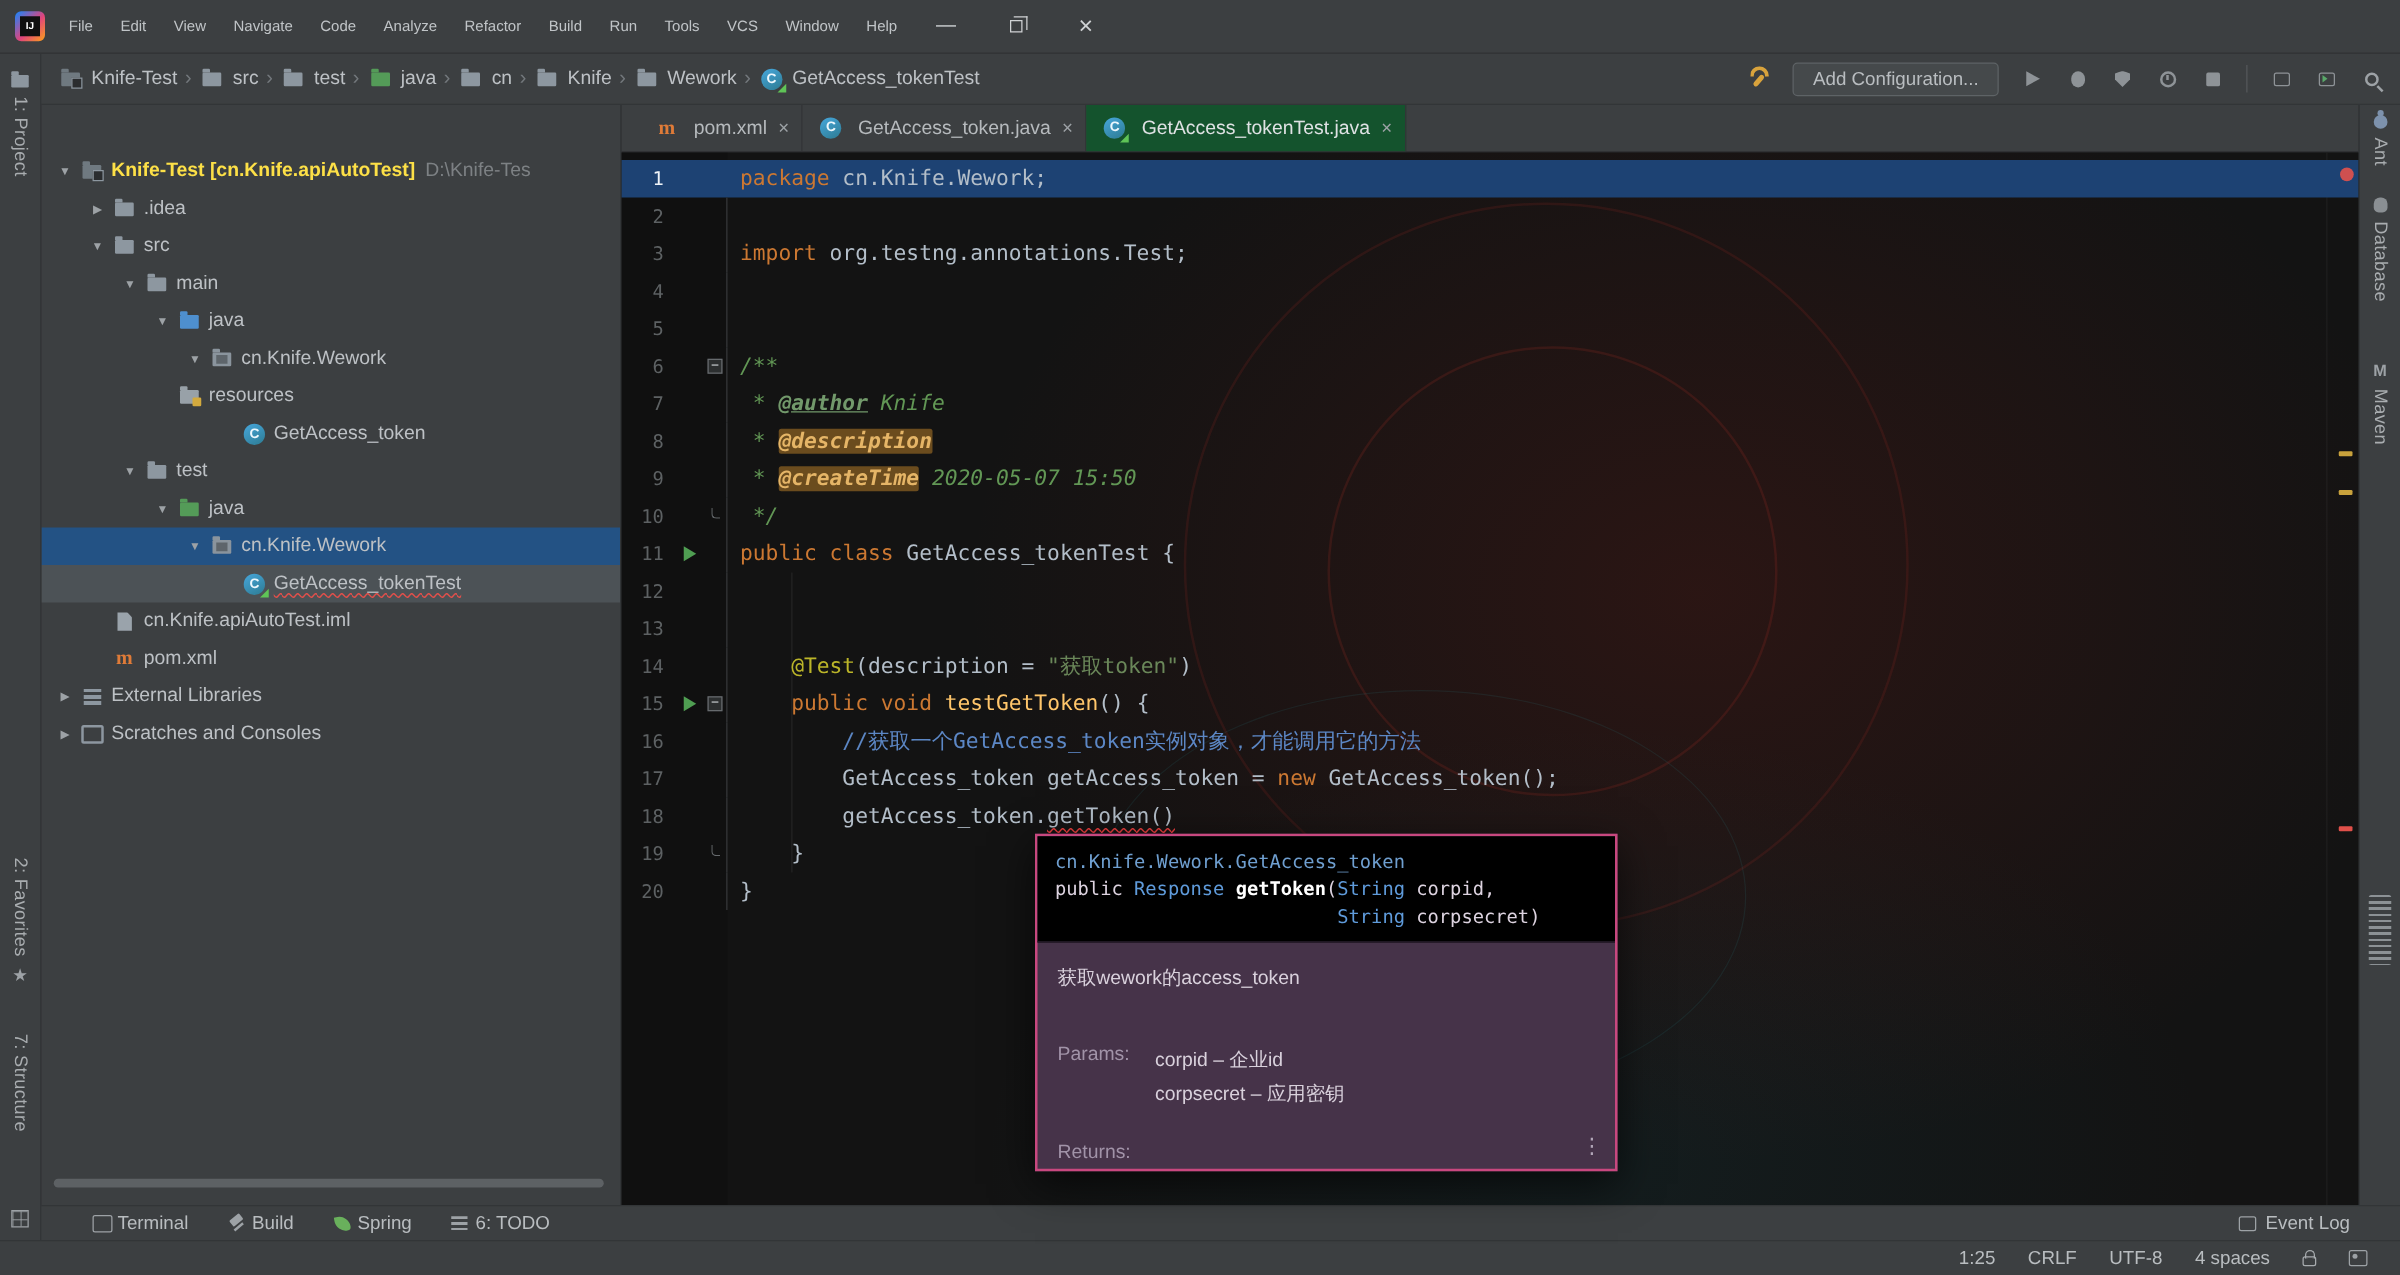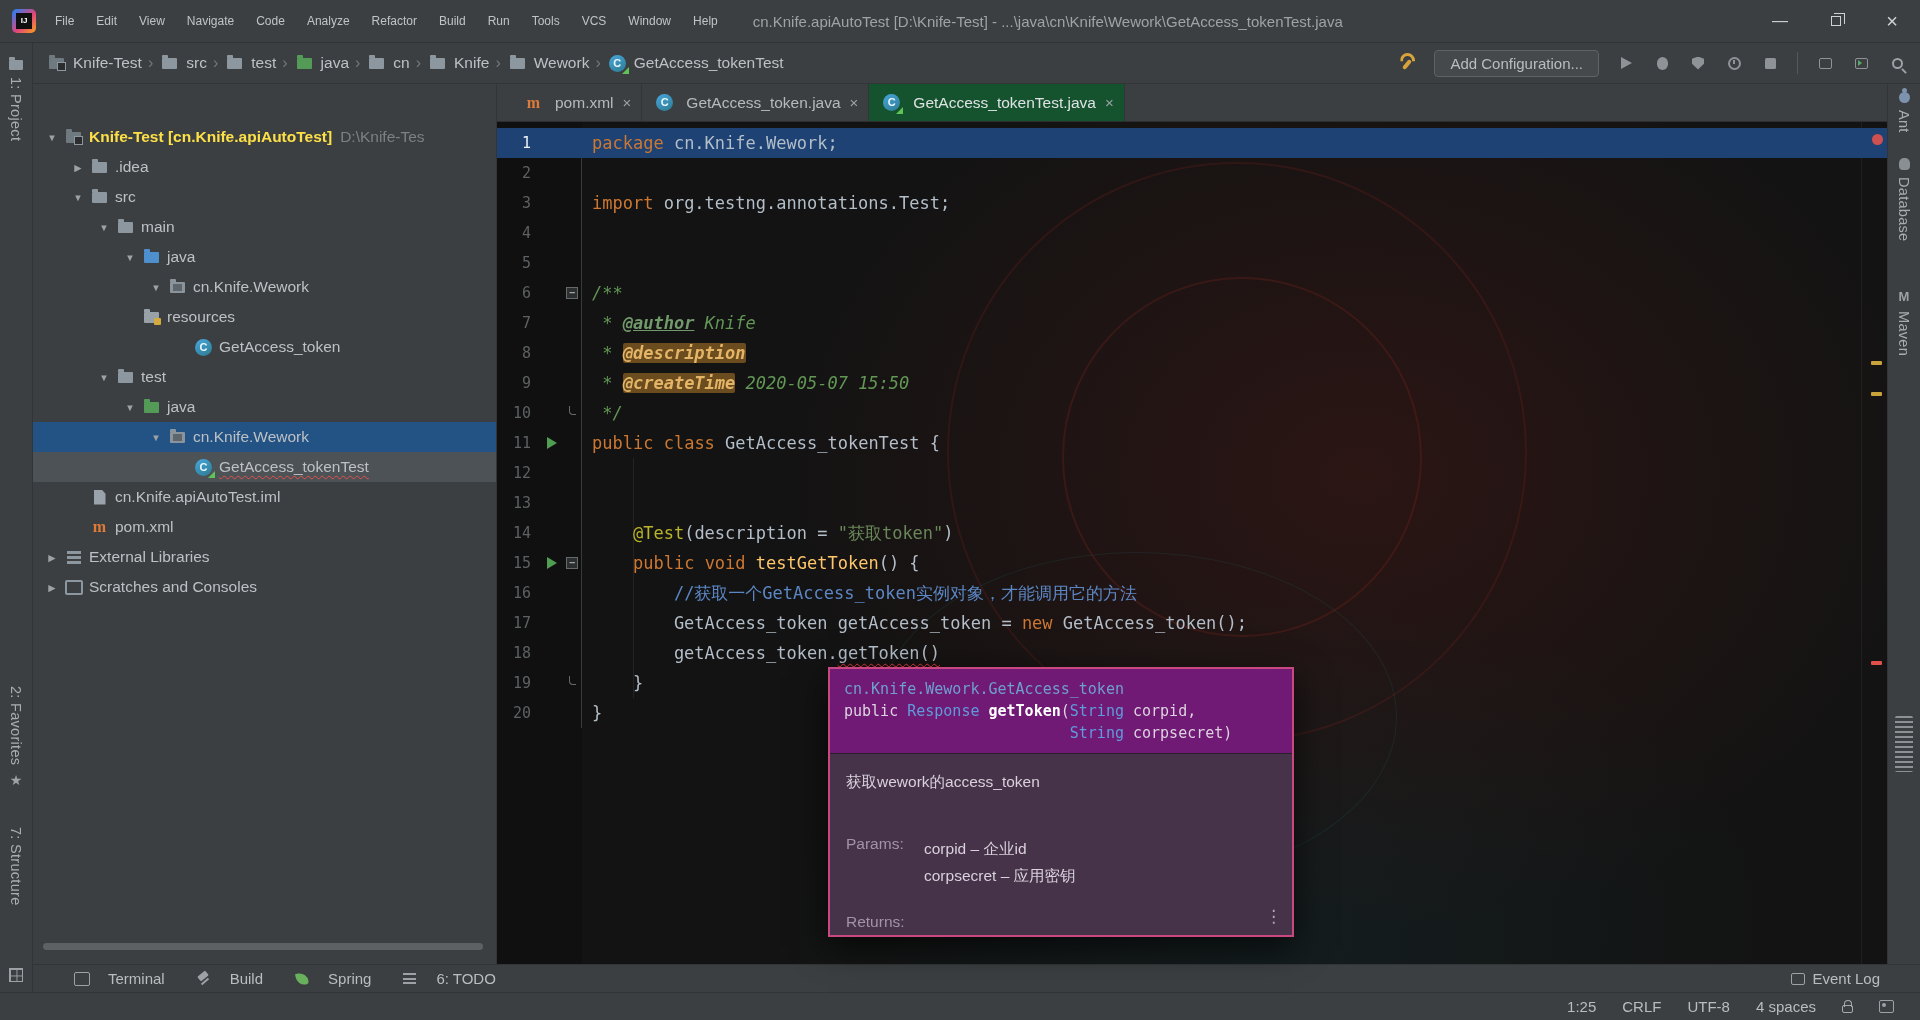--- a/index.html
+++ b/index.html
@@ -131,37 +131,37 @@
   .sg-a{color:#bbb529}
   .sg-m{color:#ffc66b}
   .sg-cb{color:#5c87c5}
   .sg-e{color:#b3bec9;text-decoration:underline wavy #f23f3f 1px;text-underline-offset:4px}
   
   .stripe-mark{position:absolute;width:11px;border-radius:1px;z-index:18;cursor:pointer}
   .insp-dot{position:absolute;left:1872px;top:134px;width:11px;height:11px;border-radius:50%;background:#cf5050;z-index:18;cursor:pointer}
 
   
   .doc-popup{position:absolute;left:828px;top:667px;width:466px;height:270px;background:#463349;border:2px solid #c8487f;box-shadow:0 10px 32px rgba(0,0,0,.65);z-index:40}
-  .popup-header{background:#701a75;border-bottom:1px solid #2a1f2e;padding:9px 14px;font:15px/22px "DejaVu Sans Mono",monospace;white-space:pre;height:85px;overflow:hidden}
+  .popup-header{background:#000000;border-bottom:1px solid #2a1f2e;padding:9px 14px;font:15px/22px "DejaVu Sans Mono",monospace;white-space:pre;height:85px;overflow:hidden}
   .psg-ref{color:#6f9fd0}
   .psg-pw{color:#ddd3e0}
   .psg-pl{color:#5f9bdb;cursor:pointer}
   .psg-pb{color:#ffffff;font-weight:700}
   .popup-body{position:relative;padding:18px 16px 10px;height:181px;font-size:15.5px;color:#d9d1dc}
   .popup-desc{margin-bottom:42px}
   .popup-params{display:flex}
   .plabel{width:78px;color:#a193a8;flex:none}
   .param-line{line-height:27px}
   .popup-returns{margin-top:24px;color:#a193a8}
   .more{position:absolute;right:10px;bottom:8px;color:#b2a6b8;font-size:17px;cursor:pointer}
 
   
   #bottom-stripe{position:absolute;left:33px;right:0;bottom:28px;height:28px;background:#3c3f41;border-top:1px solid #323537;display:flex;align-items:center;padding:0 40px;z-index:20}
   .tools{display:flex;gap:30px}
-  .tool-btn{display:flex;align-items:center;gap:18px;font-size:15px;color:#b9bdc0;cursor:pointer}
+  .tool-btn{display:flex;align-items:center;gap:4px;font-size:15px;color:#b9bdc0;cursor:pointer}
   .elog{margin-left:auto;display:flex;align-items:center;gap:7px;font-size:15px;color:#b9bdc0;cursor:pointer}
   .tic{display:inline-flex;width:17px;height:16px;align-items:center;justify-content:center;position:relative;flex:none}
   .tic-term::before{content:'';width:14px;height:12px;border:1.5px solid #9da2a6;border-radius:2px;display:block}
   .tic-build::before{content:'';width:10px;height:6px;background:#9da2a6;border-radius:1px;transform:rotate(-40deg);display:block;margin-bottom:5px}
   .tic-build::after{content:'';position:absolute;width:2px;height:9px;background:#9da2a6;transform:rotate(50deg);left:9px;top:6px}
   .tic-leaf::before{content:'';width:12px;height:12px;background:#69b05c;border-radius:0 100% 4px 100%;display:block;transform:rotate(-10deg)}
   .tic-todo::before{content:'';width:13px;height:11px;background:repeating-linear-gradient(180deg,#9da2a6 0 2px,transparent 2px 4.6px);display:block}
   .ic-elog{width:14px;height:12px;border:1.5px solid #9da2a6;border-radius:2px;position:relative;flex:none}
   #statusbar{position:absolute;left:0;right:0;bottom:0;height:28px;background:#3c3f41;border-top:1px solid #323537;display:flex;align-items:center;justify-content:flex-end;gap:26px;padding-right:26px;font-size:15px;color:#b9bdc0;z-index:25}
   #statusbar span{cursor:pointer}
@@ -183,21 +183,20 @@
       <span class="menu-item">Code</span>
       <span class="menu-item">Analyze</span>
       <span class="menu-item">Refactor</span>
       <span class="menu-item">Build</span>
       <span class="menu-item">Run</span>
       <span class="menu-item">Tools</span>
       <span class="menu-item">VCS</span>
       <span class="menu-item">Window</span>
       <span class="menu-item">Help</span>
     </div>
-  <div class="win-title">cn.Knife.apiAutoTest [D:\Knife-Test] - ...\java\cn\Knife\Wework\GetAccess_tokenTest.java</div>
   <div class="win-controls">
     <div class="wbtn">
         <span>—</span>
       </div>
     <div class="wbtn">
         <span class="restore-box"></span>
       </div>
     <div class="wbtn close">
         <span>×</span>
       </div>

